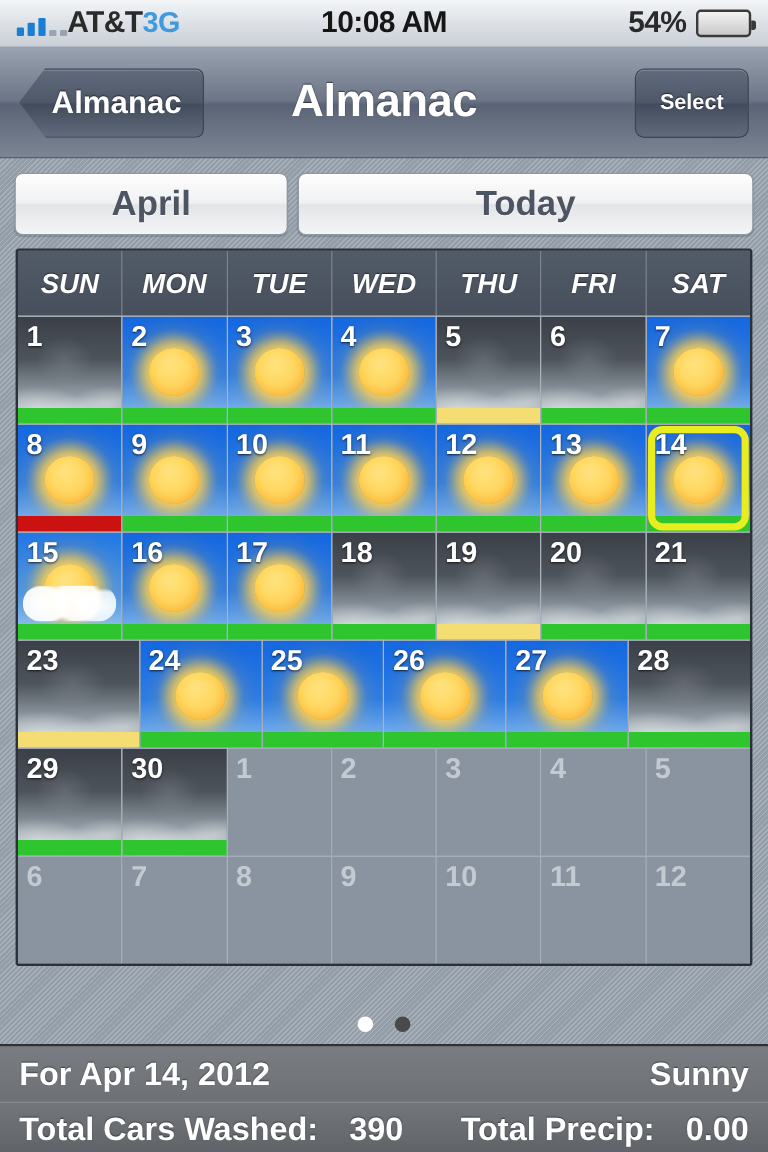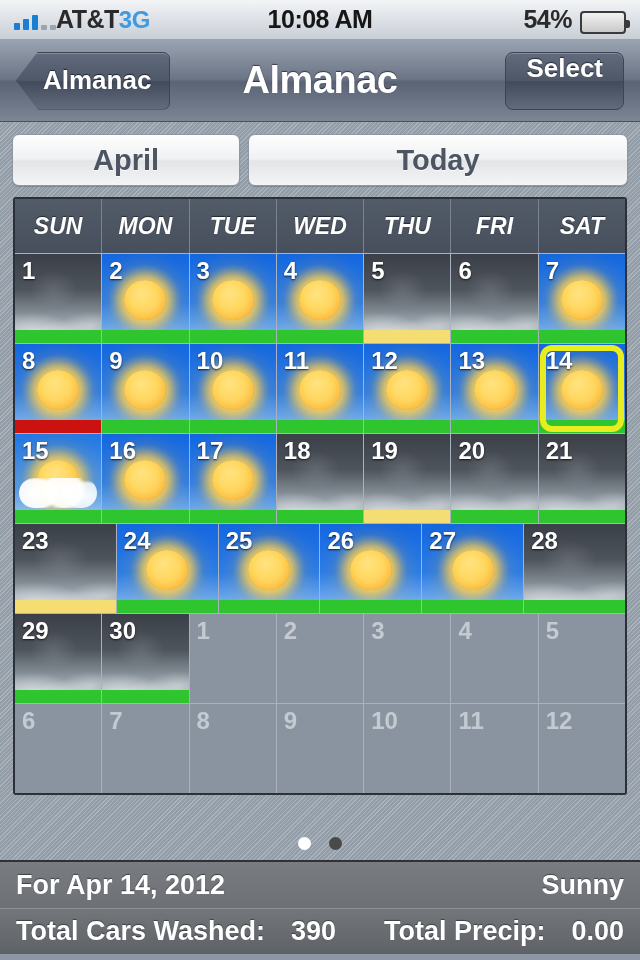--- a/index.html
+++ b/index.html
@@ -31,41 +31,41 @@
   .signal i:nth-child(3) { height: 15px; }
   .signal i.off { background: #9aa4b0; }
   .signal i:nth-child(4) { height: 5px; }
   .signal i:nth-child(5) { height: 5px; }
   .carrier { font-size: 25px; font-weight: bold; color: #2a2a2a; letter-spacing: -0.5px; }
   .net { font-size: 24px; font-weight: bold; color: #3f9ae0; letter-spacing: -0.5px; }
   .sb-time {
     position: absolute; left: 0; right: 0; text-align: center;
     font-size: 25px; font-weight: bold; color: #161616; letter-spacing: -0.5px;
   }
-  .sb-right { margin-left: auto; display: flex; align-items: flex-end; gap: 8px; }
+  .sb-right { margin-left: auto; display: flex; align-items: center; gap: 8px; }
   .batt-pct { font-size: 25px; font-weight: bold; color: #2a2a2a; letter-spacing: -0.5px; }
   .batt {
     position: relative; width: 46px; height: 23px;
     border: 2px solid #3a3a3a; border-radius: 4px;
     background: linear-gradient(180deg,#f2f2f2,#c9c9c9);
     padding: 2px;
   }
   .batt::after {
     content:""; position:absolute; right:-6px; top:7px;
     width:4px; height:8px; background:#3a3a3a; border-radius:0 2px 2px 0;
   }
   .batt-fill {
     height: 100%; width: 54%;
     background: linear-gradient(180deg,#8ce84a,#3fbf11);
     border-radius: 1px;
   }
 
   
   .navbar {
-    height: 82px; width: 100%;
+    height: 92px; width: 100%;
     background: linear-gradient(180deg, #9aa3b0 0%, #6b7586 48%, #5b6476 52%, #7c8593 100%);
     border-bottom: 1px solid #4a5160;
     display: flex; align-items: center;
     position: relative;
     padding: 16px 16px;
   }
   .nav-title {
     position: absolute; left: 0; right: 0; text-align: center;
     font-size: 38px; font-weight: bold; color: #ffffff;
     text-shadow: 0 -1px 1px rgba(0,0,0,.55);
@@ -80,22 +80,22 @@
     background: linear-gradient(180deg,#79829240 0%, #4d5768 50%, #414b5c 51%, #616b7c 100%);
     background-color: #5a6375;
     border: 1px solid #3c4454;
     border-radius: 7px;
     box-shadow: inset 0 1px 0 rgba(255,255,255,.22);
     clip-path: polygon(22px 0, 100% 0, 100% 100%, 22px 100%, 0 50%);
   }
   .btn-select {
     position: relative; z-index: 2; margin-left: auto;
     height: 58px; padding: 0 20px;
-    display: flex; align-items: flex-start;
-    font-size: 26px; font-weight: bold; color: #fff;
+    display: flex; align-items: center;
+    font-size: 18px; font-weight: bold; color: #fff;
     text-shadow: 0 -1px 1px rgba(0,0,0,.6);
     background: linear-gradient(180deg,#79829240 0%, #4d5768 50%, #414b5c 51%, #616b7c 100%);
     background-color: #5a6375;
     border: 1px solid #3c4454;
     border-radius: 8px;
     box-shadow: inset 0 1px 0 rgba(255,255,255,.22);
   }
 
   
   .content {

